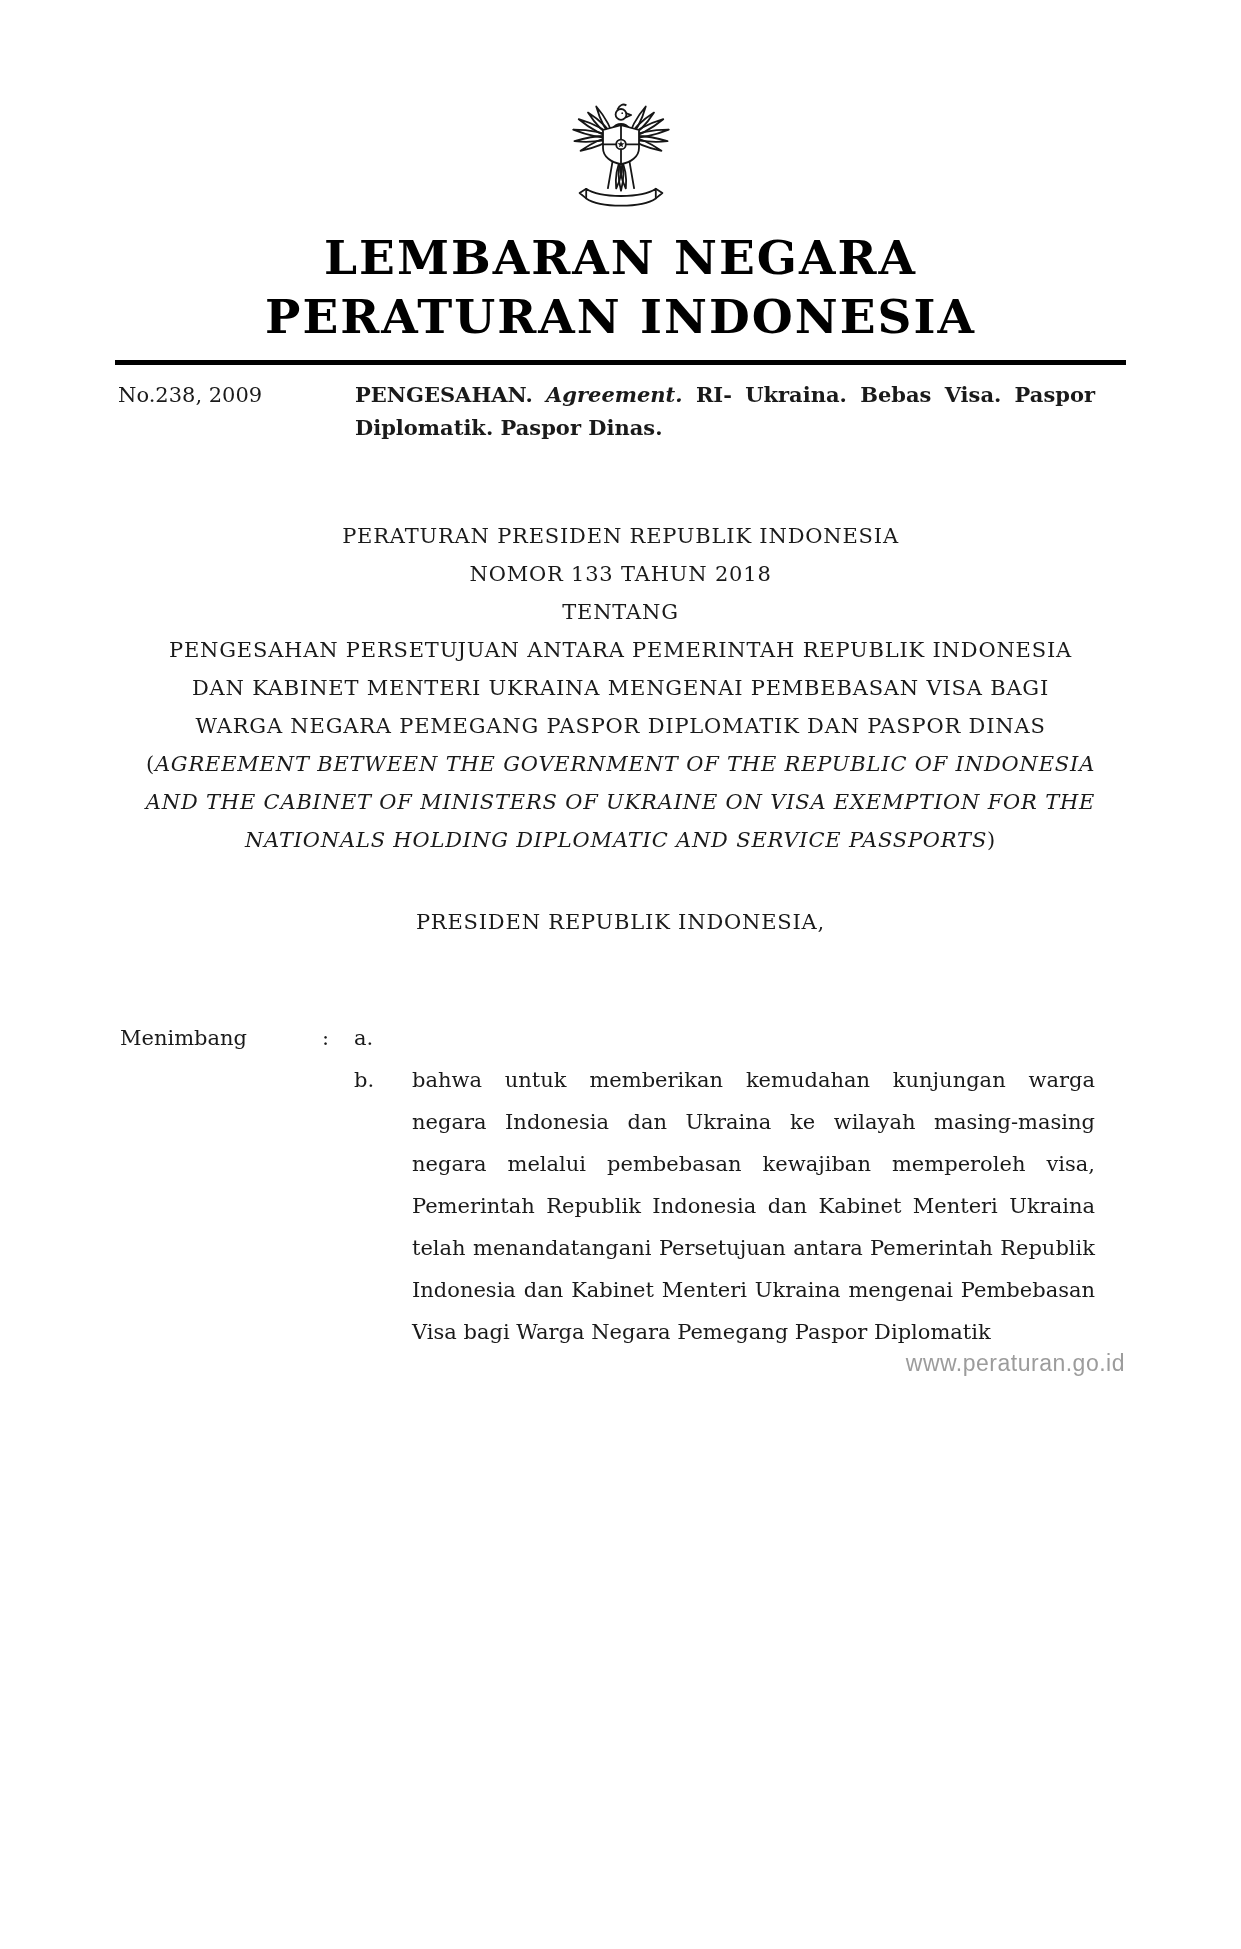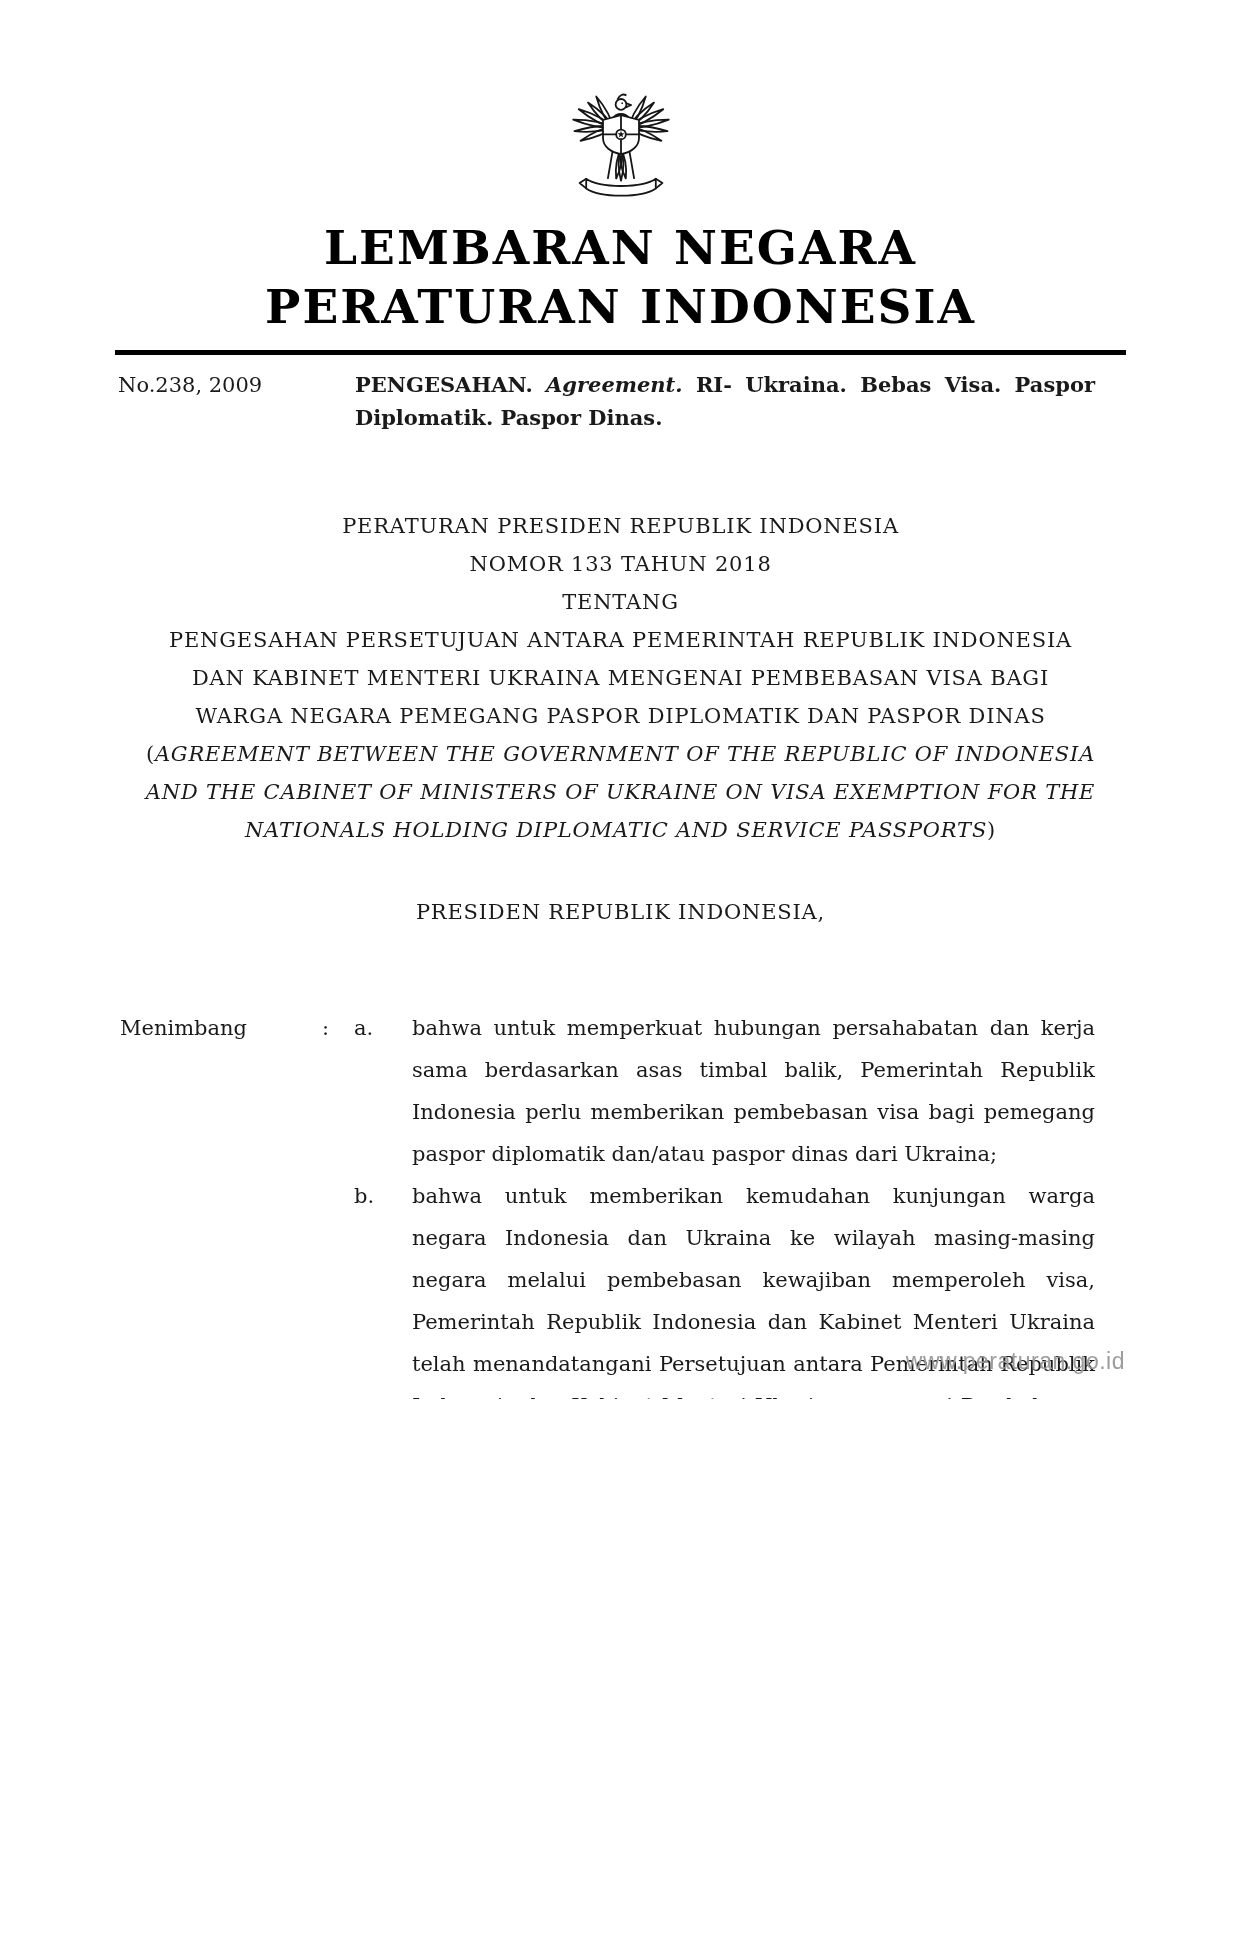--- a/index.html
+++ b/index.html
@@ -1,20 +1,20 @@
 <!DOCTYPE html>
 <html><head>
 <meta charset="utf-8">
 <style>
   html, body { margin: 0; padding: 0; background: #ffffff; }
   .page {
     position: relative;
     width: 1241px;
     height: 1391px;
-    margin: 8px auto;
+    margin: 18px auto;
     background: #ffffff;
     font-family: "DejaVu Serif", "Liberation Serif", serif;
     color: #1a1a1a;
     overflow: hidden;
   }
   .emblem-wrap {
     display: flex;
     justify-content: center;
     padding-top: 52px;
   }
@@ -58,21 +58,21 @@
   }
   .consider-row {
     display: grid;
     grid-template-columns: 202px 32px 58px 1fr;
     line-height: 42px;
   }
   .item-text { text-align: justify; }
   .footer-site {
     position: absolute;
     right: 116px;
-    bottom: 24px;
+    bottom: 32px;
     font-family: "Liberation Sans", "DejaVu Sans", sans-serif;
     font-size: 23px;
     color: #9c9c9c;
     letter-spacing: 0.5px;
   }
 </style>
 </head>
 <body>
 
 <div class="page">
@@ -140,21 +140,20 @@
     <p>TENTANG</p>
     <p><span>PENGESAHAN PERSETUJUAN ANTARA PEMERINTAH REPUBLIK INDONESIA DAN KABINET MENTERI UKRAINA MENGENAI PEMBEBASAN VISA BAGI WARGA NEGARA PEMEGANG PASPOR DIPLOMATIK DAN PASPOR DINAS (</span><span class="italic">AGREEMENT BETWEEN THE GOVERNMENT OF THE REPUBLIC OF INDONESIA AND THE CABINET OF MINISTERS OF UKRAINE ON VISA EXEMPTION FOR THE NATIONALS HOLDING DIPLOMATIC AND SERVICE PASSPORTS</span><span>)</span></p>
     <p class="gap-issuer">PRESIDEN REPUBLIK INDONESIA,</p>
   </div>
 
   <div class="considerations">
     <div class="consider-row">
       <div>Menimbang</div>
       <div>:</div>
       <div>a.</div>
-      <div class="item-text">bahwa untuk memperkuat hubungan persahabatan dan kerja sama berdasarkan asas timbal balik, Pemerintah Republik Indonesia perlu memberikan pembebasan visa bagi pemegang paspor diplomatik dan/atau paspor dinas dari Ukraina;</div>
     </div>
     <div class="consider-row">
       <div></div>
       <div></div>
       <div>b.</div>
       <div class="item-text">bahwa untuk memberikan kemudahan kunjungan warga negara Indonesia dan Ukraina ke wilayah masing-masing negara melalui pembebasan kewajiban memperoleh visa, Pemerintah Republik Indonesia dan Kabinet Menteri Ukraina telah menandatangani Persetujuan antara Pemerintah Republik Indonesia dan Kabinet Menteri Ukraina mengenai Pembebasan Visa bagi Warga Negara Pemegang Paspor Diplomatik</div>
     </div>
   </div>
 
   <div class="footer-site">www.peraturan.go.id</div>

